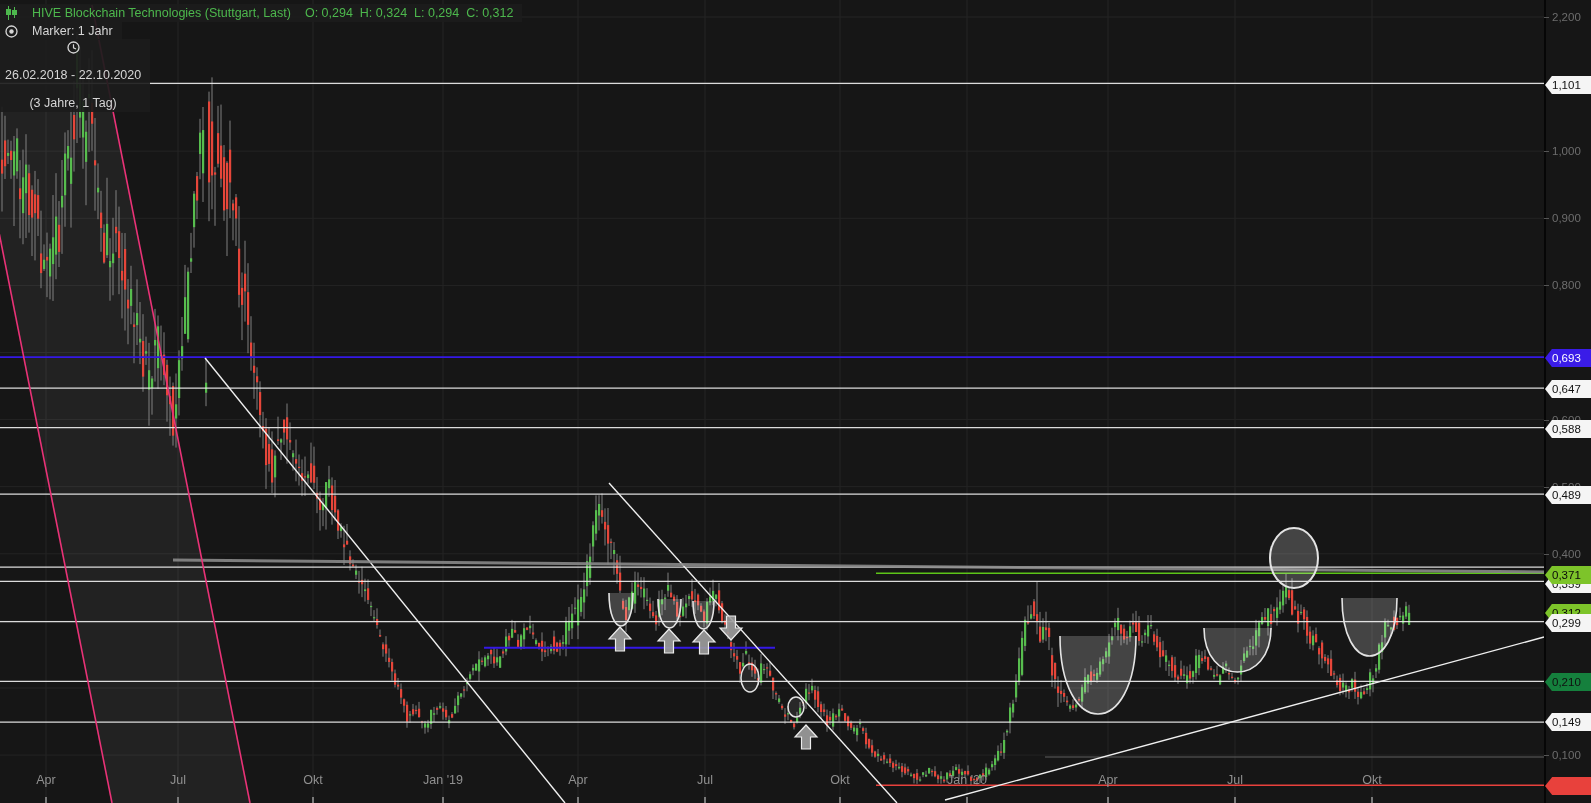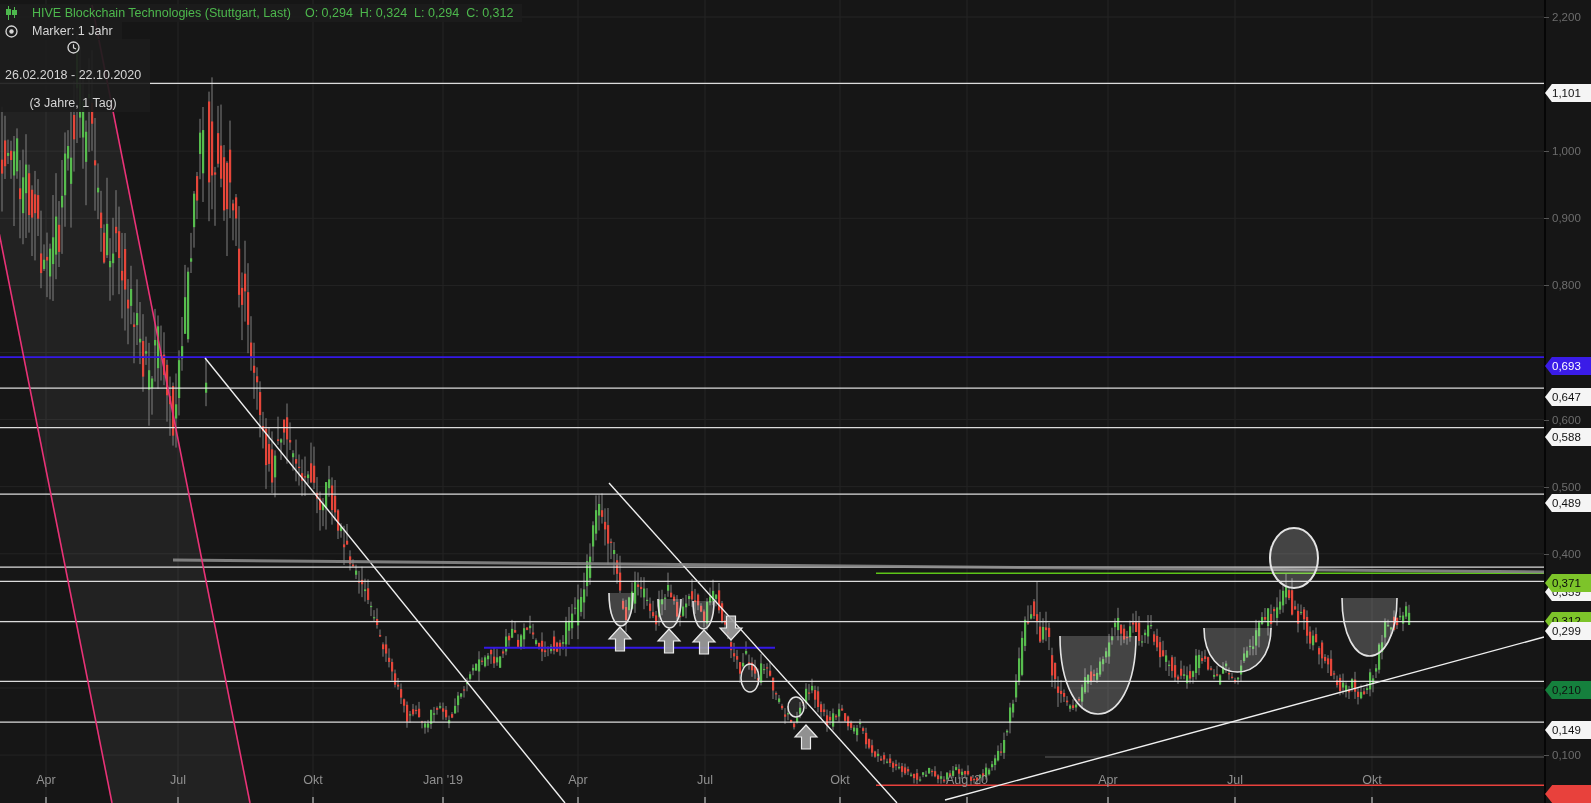--- a/index.html
+++ b/index.html
@@ -8,21 +8,21 @@
   #plot{position:absolute;left:0;top:0;}
   .hdr{position:absolute;left:0;display:flex;align-items:center;gap:14px;
        background:rgba(28,28,28,0.92);padding:2px 9px 2px 5px;font-size:12.5px;color:#d6d6d6;
        white-space:pre;}
   .hdr .ic{display:flex;align-items:center;}
   #hdr1{top:4px;color:#4db84d;}
   #hdr2{top:22px;}
   #hdr3{top:39px;flex-direction:column;}
   .tag{position:absolute;left:1545px;width:46px;height:18px;line-height:18px;
        font-size:11.5px;padding-left:7px;box-sizing:border-box;
-       clip-path:polygon(0 50%,15% 0,100% 0,100% 100%,15% 100%);margin-top:8px;}
+       clip-path:polygon(0 50%,15% 0,100% 0,100% 100%,15% 100%);}
   .gtick{position:absolute;left:1552px;width:40px;height:14px;line-height:14px;
        font-size:11.5px;color:#6d6d6d;}
   .gtickdash{position:absolute;left:1544px;width:5px;height:1px;background:#555;}
   .xlab{position:absolute;top:772px;height:16px;line-height:16px;font-size:12.5px;
        color:#909090;transform:translateX(-50%);white-space:pre;}
   .xtick{position:absolute;top:797px;width:2px;height:6px;background:#7a7a7a;transform:translateX(-50%);}
   #axis-gutter{position:absolute;left:1544px;top:0;width:47px;height:803px;background:#161616;border-left:2px solid #060606;}
 </style>
 </head>
 <body>
@@ -1069,21 +1069,21 @@
       <div class="xlab" style="left: 313px;">Okt</div>
       <div class="xtick" style="left: 313px;"></div>
       <div class="xlab" style="left: 443px;">Jan '19</div>
       <div class="xtick" style="left: 443px;"></div>
       <div class="xlab" style="left: 578px;">Apr</div>
       <div class="xtick" style="left: 578px;"></div>
       <div class="xlab" style="left: 705px;">Jul</div>
       <div class="xtick" style="left: 705px;"></div>
       <div class="xlab" style="left: 840px;">Okt</div>
       <div class="xtick" style="left: 840px;"></div>
-      <div class="xlab" style="left: 967px;">Aug '20</div>
+      <div class="xlab" style="left: 967px;">Jan '20</div>
       <div class="xtick" style="left: 967px;"></div>
       <div class="xlab" style="left: 1108px;">Apr</div>
       <div class="xtick" style="left: 1108px;"></div>
       <div class="xlab" style="left: 1235px;">Jul</div>
       <div class="xtick" style="left: 1235px;"></div>
       <div class="xlab" style="left: 1372px;">Okt</div>
       <div class="xtick" style="left: 1372px;"></div>
     </div>
 
   <div class="hdr" id="hdr1">

